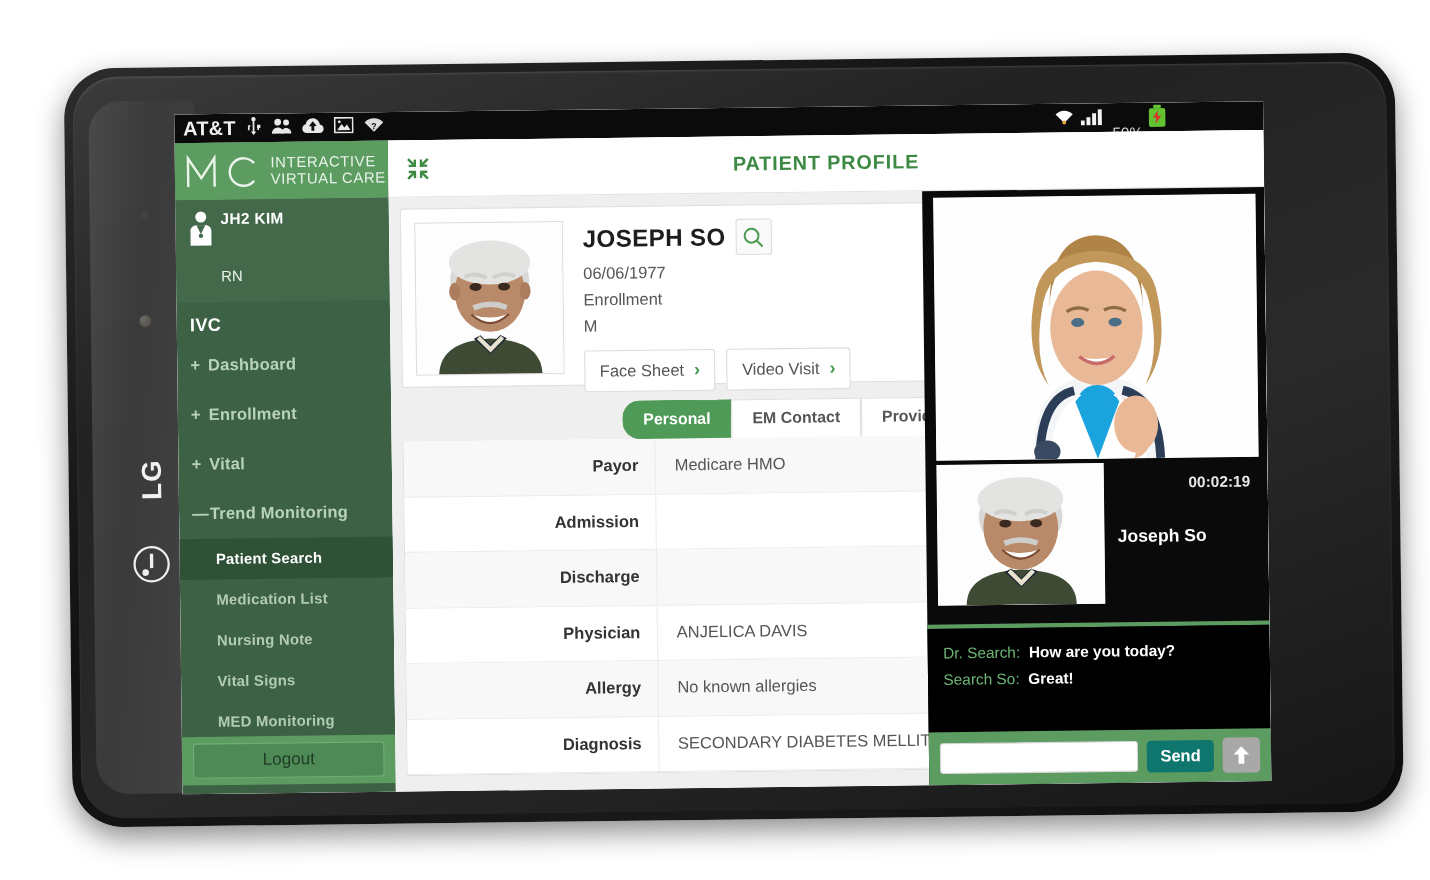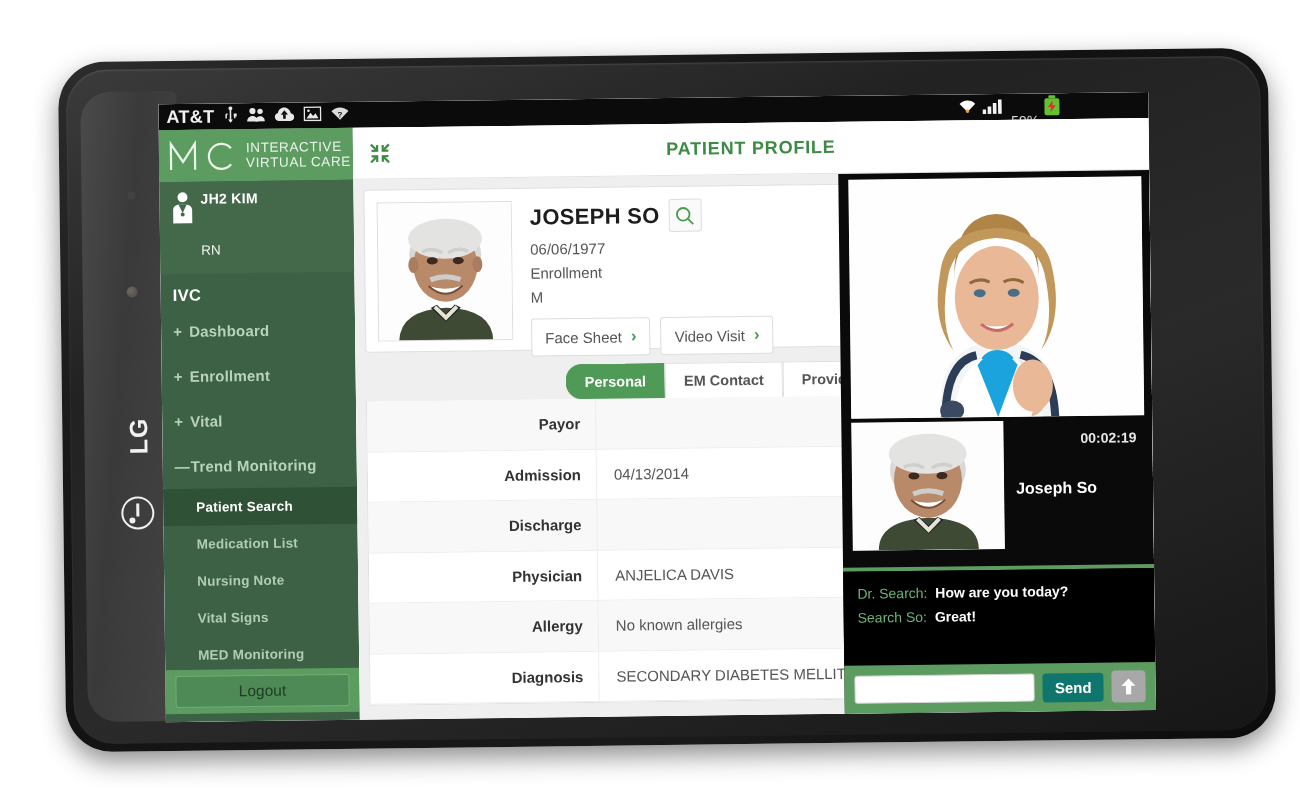--- a/index.html
+++ b/index.html
@@ -431,24 +431,24 @@
 
           <div id="tabs">
             <div class="tab active">Personal</div>
             <div class="tab">EM Contact</div>
             <div class="tab">Providers</div>
           </div>
 
           <div id="table">
             <div class="trow">
               <div class="tlabel">Payor</div>
+              <div class="tvalue">Medicare HMO</div>
             </div>
             <div class="trow">
               <div class="tlabel">Admission</div>
-              <div class="tvalue">04/13/2014</div>
             </div>
             <div class="trow">
               <div class="tlabel">Discharge</div>
               <div class="tvalue"></div>
             </div>
             <div class="trow">
               <div class="tlabel">Physician</div>
               <div class="tvalue">ANJELICA DAVIS</div>
             </div>
             <div class="trow">

